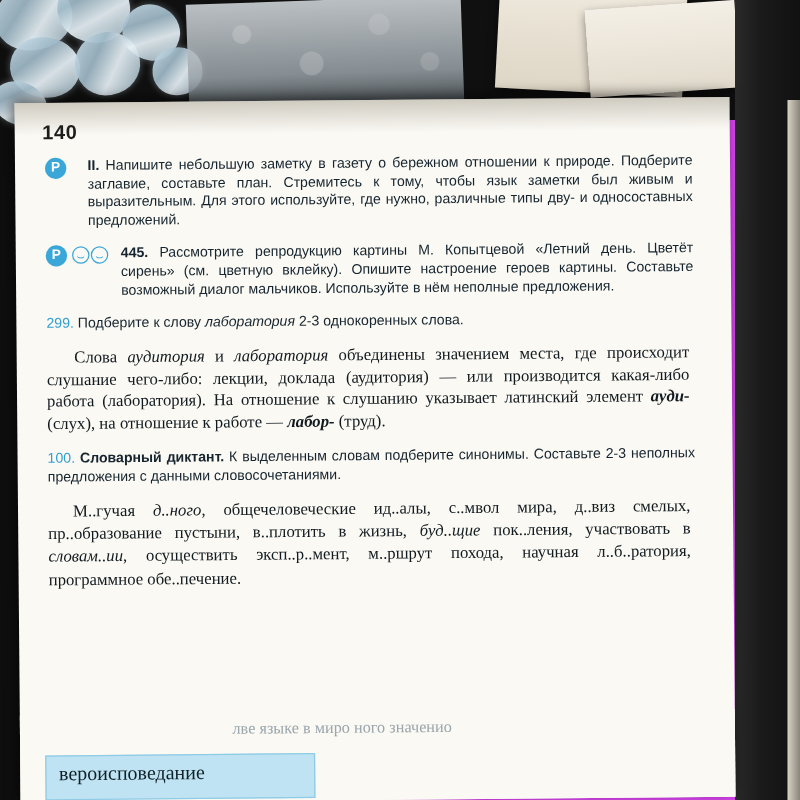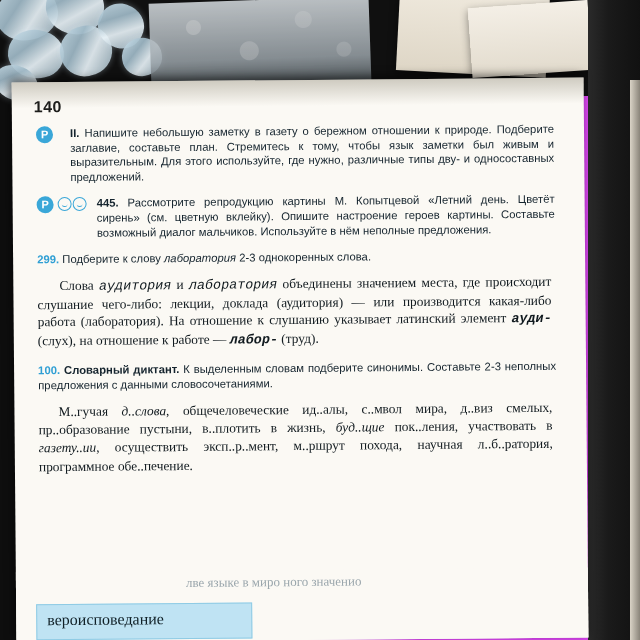--- a/index.html
+++ b/index.html
@@ -168,21 +168,21 @@
     width: 6px; height: 4px;
     border-bottom: 1.6px solid #3aa7d8;
     border-radius: 0 0 6px 6px;
   }
   .ex.with-eyes { padding-left: 66px; }
   .num-bold {
     font-weight: bold;
     color: #15242e;
   }
   .num-blue {
-    font-weight: bold;
+    font-weight: normal;
     color: #2f9fd4;
   }
 
   .ex299 {
     margin: 0 0 10px 0;
     padding-left: 6px;
     font-family: "Liberation Sans", sans-serif;
     font-size: 11.3px;
     line-height: 15px;
     color: #15242e;
@@ -192,21 +192,21 @@
   .def {
     margin: 0 0 12px 0;
     padding: 0 4px 0 6px;
     font-family: "Liberation Serif", serif;
     font-size: 13.4px;
     line-height: 17.6px;
     color: #111a1f;
     text-align: justify;
     text-indent: 22px;
   }
-  .def i { font-style: italic; font-family: Liberation Mono, monospace; }
+  .def i { font-style: italic; }
   .def b { font-weight: bold; }
 
   .ex300 {
     margin: 0 0 10px 0;
     padding-left: 6px;
     font-family: "Liberation Sans", sans-serif;
     font-size: 11.3px;
     line-height: 15px;
     color: #15242e;
     text-align: justify;
@@ -311,21 +311,21 @@
         Слова <i>аудитория</i> и <i>лаборатория</i> объединены значением места, где происходит слушание чего-либо: лекции, доклада (аудитория) — или производится какая-либо работа (лаборатория). На отношение к слушанию указывает латинский элемент <b><i>ауди-</i></b> (слух), на отношение к работе — <b><i>лабор-</i></b> (труд).
       </div>
 
       <div class="ex300">
         <span class="num-blue">100.</span>
         <span class="num-bold">Словарный диктант.</span>
         <span>К выделенным словам подберите синонимы. Составьте 2-3 неполных предложения с данными словосочетаниями.</span>
       </div>
 
       <div class="dict">
-        М..гучая <i>д..слова</i>, общечеловеческие ид..алы, с..мвол мира, д..виз смелых, пр..образование пустыни, в..плотить в жизнь, <i>буд..щие</i> пок..ления, участвовать в <i>газету..ии</i>, осуществить эксп..р..мент, м..ршрут похода, научная л..б..ратория, программное обе..печение.
+        М..гучая <i>д..ного</i>, общечеловеческие ид..алы, с..мвол мира, д..виз смелых, пр..образование пустыни, в..плотить в жизнь, <i>буд..щие</i> пок..ления, участвовать в <i>словам..ии</i>, осуществить эксп..р..мент, м..ршрут похода, научная л..б..ратория, программное обе..печение.
       </div>
 
     </div>
 
     <div class="bottom-fade">
       <div class="ghost-line" style="left:170px; top:4px;">лве  языке  в  миро  ного  значенио</div>
       <div class="blue-box">
         <span>вероисповедание</span>
       </div>
     </div>

